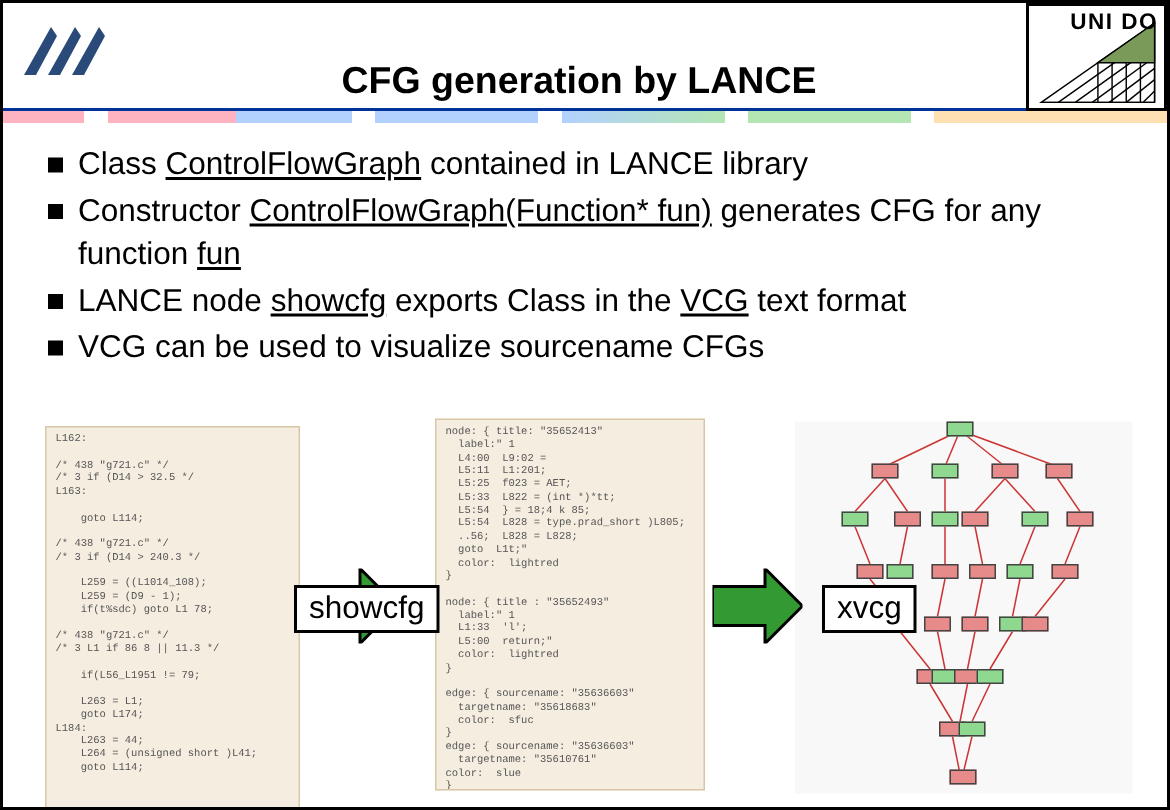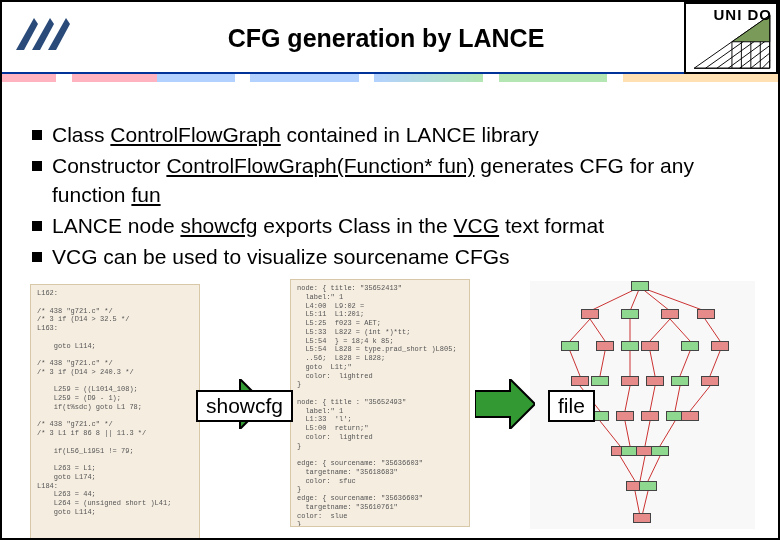--- a/index.html
+++ b/index.html
@@ -25,21 +25,21 @@
     margin: 4px 8px 0 8px;
     position: relative;
   }
   .logo-left svg { width: 100%; height: 100%; }
   .title {
     flex: 1;
     text-align: center;
     font-size: 25px;
     font-weight: bold;
     color: #000;
-    padding-top: 22px;
+    padding-top: 38px;
   }
   .logo-right {
     width: 94px;
     height: 72px;
     border: 2px solid #000;
     position: relative;
     background: #fff;
     overflow: hidden;
   }
   .logo-right .label {
@@ -57,21 +57,20 @@
     background: linear-gradient(to right,
       #ffb3c1 0%, #ffb3c1 7%, #fff 7%, #fff 9%,
       #ffb3c1 9%, #ffb3c1 20%, #b3d1ff 20%, #b3d1ff 30%,
       #fff 30%, #fff 32%, #b3d1ff 32%, #b3d1ff 46%,
       #fff 46%, #fff 48%, #b3d1ff 48%, #b3e6b3 62%,
       #fff 62%, #fff 64%, #b3e6b3 64%, #b3e6b3 78%,
       #fff 78%, #fff 80%, #ffe0b3 80%, #ffe0b3 100%);
   }
   .content {
     padding: 14px 30px 0 30px;
-    margin-top: 25px;
   }
   .bullets {
     font-size: 21px;
     line-height: 1.38;
     color: #000;
   }
   .bullets .row {
     display: flex;
     align-items: flex-start;
     margin-bottom: 2px;
@@ -350,17 +349,17 @@
         <polygon points="0,12 35,12 35,0 60,25 35,50 35,38 0,38" fill="#339933" stroke="#000" stroke-width="2"></polygon>
       </svg>
   </div>
   <div class="arrow arrow2">
     <svg viewBox="0 0 60 50">
         <polygon points="0,12 35,12 35,0 60,25 35,50 35,38 0,38" fill="#339933" stroke="#000" stroke-width="2"></polygon>
       </svg>
   </div>
 
   <div class="step-label step1">showcfg</div>
-  <div class="step-label step2">file</div>
+  <div class="step-label step2">xvcg</div>
 
   <div class="caption cap1">IR file</div>
   <div class="caption cap3">CFG</div>
 </div>
 
 </body></html>

